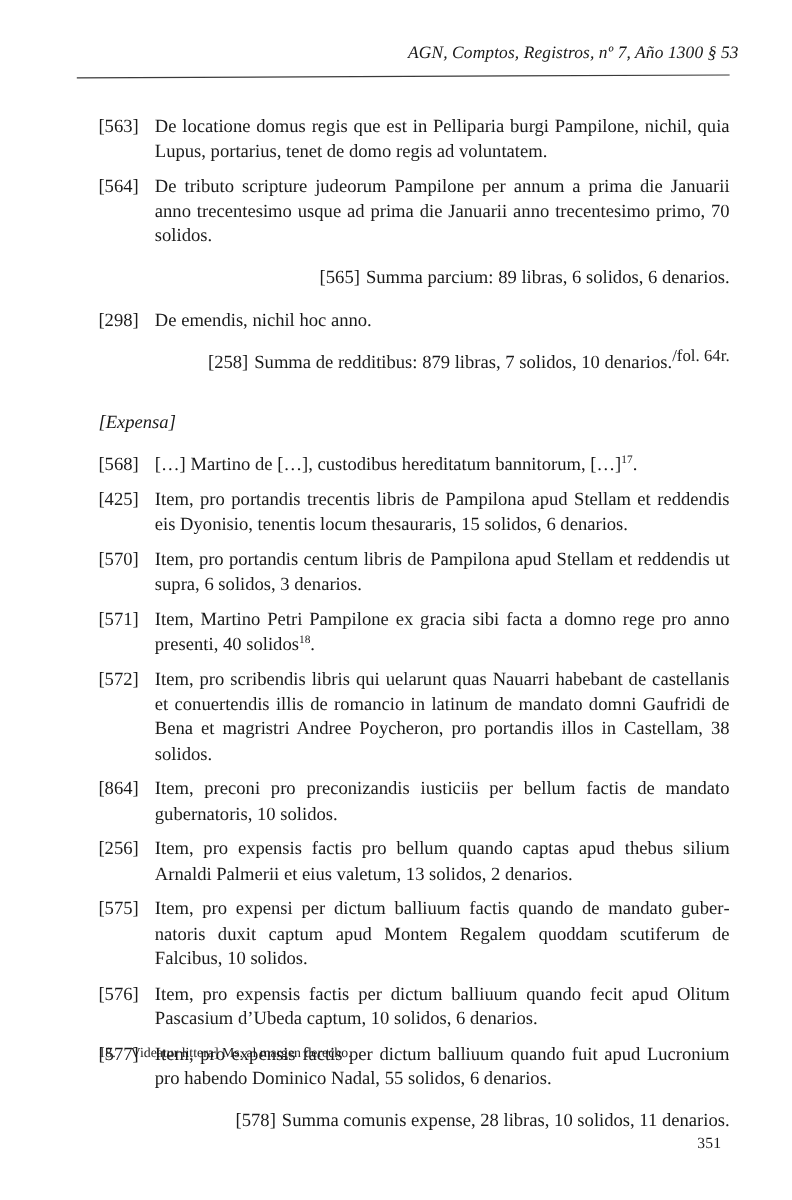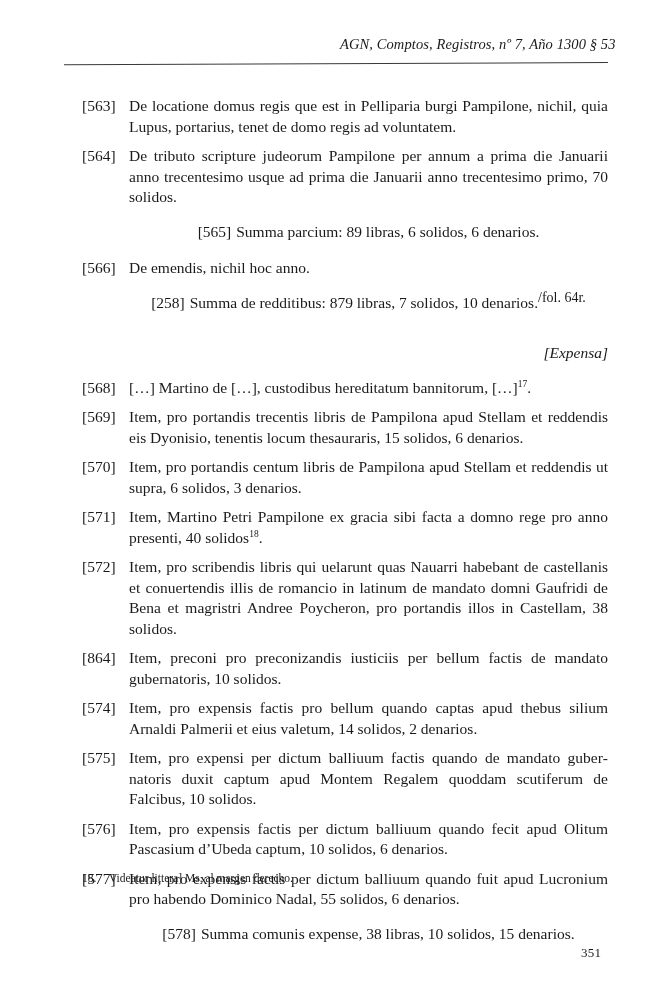--- a/index.html
+++ b/index.html
@@ -24,25 +24,25 @@
     }
     .entry {
       position: relative; padding-left: 47px; margin-bottom: 9px;
       text-align: justify; hyphens: manual;
     }
     .entry .num {
       position: absolute; left: 0; top: 0; white-space: nowrap;
     }
     .entry.summa {
       padding-left: 0; margin-left: 47px; margin-top: 14px; margin-bottom: 16px;
-      text-align: center; white-space: nowrap;
+      text-align: right; white-space: nowrap;
     }
     .entry.summa .num { position: static; margin-right: 5px; }
     .section-heading {
-      text-align: right; font-style: italic; margin: 30px 0 14px 0;
+      text-align: left; font-style: italic; margin: 30px 0 14px 0;
       font-size: 15.5px;
     }
     sup.fnref { font-size: 9.5px; line-height: 0; vertical-align: 6px; }
     sup.folio { font-size: 14px; line-height: 0; vertical-align: 6px; font-style: normal; }
     .footnotes {
       position: absolute; left: 82px; top: 871px; width: 526px;
       font-size: 11.5px; line-height: 15px;
     }
     .footnote { position: relative; padding-left: 27px; }
     .footnote .fn-num { position: absolute; left: 0; top: 0; }
@@ -66,37 +66,37 @@
   <div class="entry">
     <span class="num">[564]</span>
     <span>De tributo scripture judeorum Pampilone per annum a prima die Janua­rii anno trecentesimo usque ad prima die Januarii anno trecentesimo primo, 70 solidos.</span>
   </div>
 
   <div class="entry summa">
     <span class="num">[565]</span><span>Summa parcium: 89 libras, 6 solidos, 6 denarios.</span>
   </div>
 
   <div class="entry">
-    <span class="num">[566]</span>
+    <span class="num">[298]</span>
     <span>De emendis, nichil hoc anno.</span>
   </div>
 
   <div class="entry summa">
     <span class="num">[258]</span><span>Summa de redditibus: 879 libras, 7 solidos, 10 denarios.</span><sup class="folio">/fol. 64r.</sup>
   </div>
 
   <div class="section-heading">[Expensa]</div>
 
   <div class="entry">
     <span class="num">[568]</span>
     <span>[…] Martino de […], custodibus hereditatum bannitorum, […]</span><sup class="fnref">17</sup><span>.</span>
   </div>
 
   <div class="entry">
-    <span class="num">[569]</span>
+    <span class="num">[425]</span>
     <span>Item, pro portandis trecentis libris de Pampilona apud Stellam et red­dendis eis Dyonisio, tenentis locum thesauraris, 15 solidos, 6 denarios.</span>
   </div>
   <div class="entry">
     <span class="num">[570]</span>
     <span>Item, pro portandis centum libris de Pampilona apud Stellam et red­dendis ut supra, 6 solidos, 3 denarios.</span>
   </div>
 
   <div class="entry">
     <span class="num">[571]</span>
     <span>Item, Martino Petri Pampilone ex gracia sibi facta a domno rege pro an­no presenti, 40 solidos</span><sup class="fnref">18</sup><span>.</span>
@@ -104,38 +104,38 @@
 
   <div class="entry">
     <span class="num">[572]</span>
     <span>Item, pro scribendis libris qui uelarunt quas Nauarri habebant de caste­llanis et conuertendis illis de romancio in latinum de mandato domni Gaufridi de Bena et magristri Andree Poycheron, pro portandis illos in Castellam, 38 solidos.</span>
   </div>
   <div class="entry">
     <span class="num">[864]</span>
     <span>Item, preconi pro preconizandis iusticiis per bellum factis de mandato gubernatoris, 10 solidos.</span>
   </div>
   <div class="entry">
-    <span class="num">[574]</span>
-    <span>Item, pro expensis factis pro bellum quando captas apud thebus silium Arnaldi Palmerii et eius valetum, 14 solidos, 2 denarios.</span>
+    <span class="num">[256]</span>
+    <span>Item, pro expensis factis pro bellum quando captas apud thebus silium Arnaldi Palmerii et eius valetum, 13 solidos, 2 denarios.</span>
   </div>
   <div class="entry">
     <span class="num">[575]</span>
     <span>Item, pro expensi per dictum balliuum factis quando de mandato guber­natoris duxit captum apud Montem Regalem quoddam scutiferum de Falcibus, 10 solidos.</span>
   </div>
   <div class="entry">
     <span class="num">[576]</span>
     <span>Item, pro expensis factis per dictum balliuum quando fecit apud Olitum Pascasium d’Ubeda captum, 10 solidos, 6 denarios.</span>
   </div>
   <div class="entry">
     <span class="num">[577]</span>
     <span>Item, pro expensis factis per dictum balliuum quando fuit apud Lucro­nium pro habendo Dominico Nadal, 55 solidos, 6 denarios.</span>
   </div>
 
   <div class="entry summa">
-    <span class="num">[578]</span><span>Summa comunis expense, 38 libras, 10 solidos, 15 denarios.</span>
+    <span class="num">[578]</span><span>Summa comunis expense, 28 libras, 10 solidos, 11 denarios.</span>
   </div>
 </div>
 
 <div class="footnotes">
   <div class="footnote">
     <span class="fn-num">18.</span>
     <span>Videatur littera] Ms. al margen derecho.</span>
   </div>
 </div>
 

